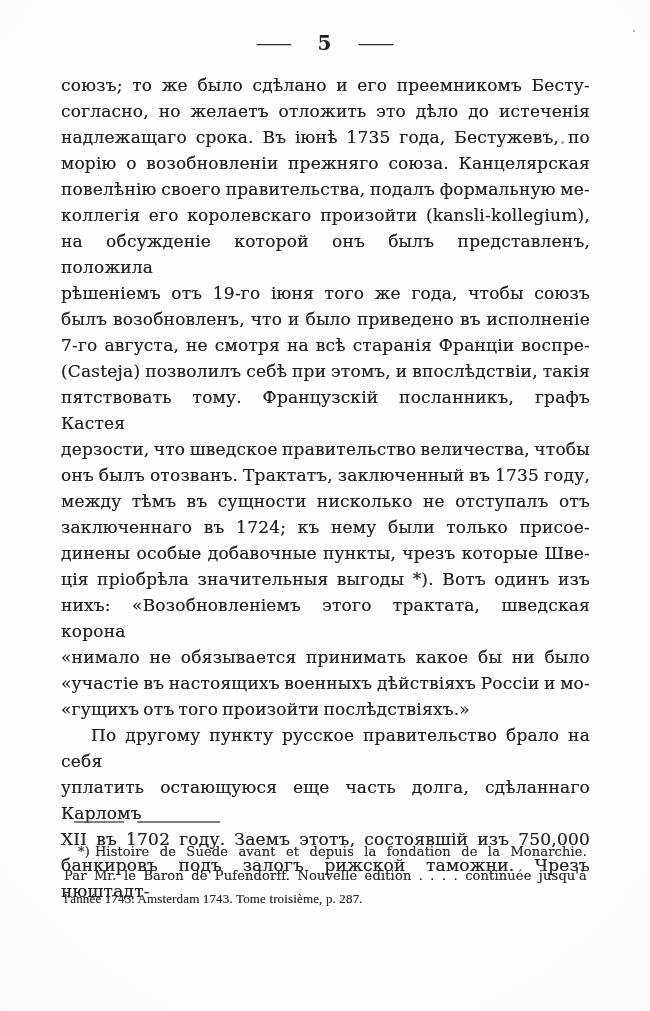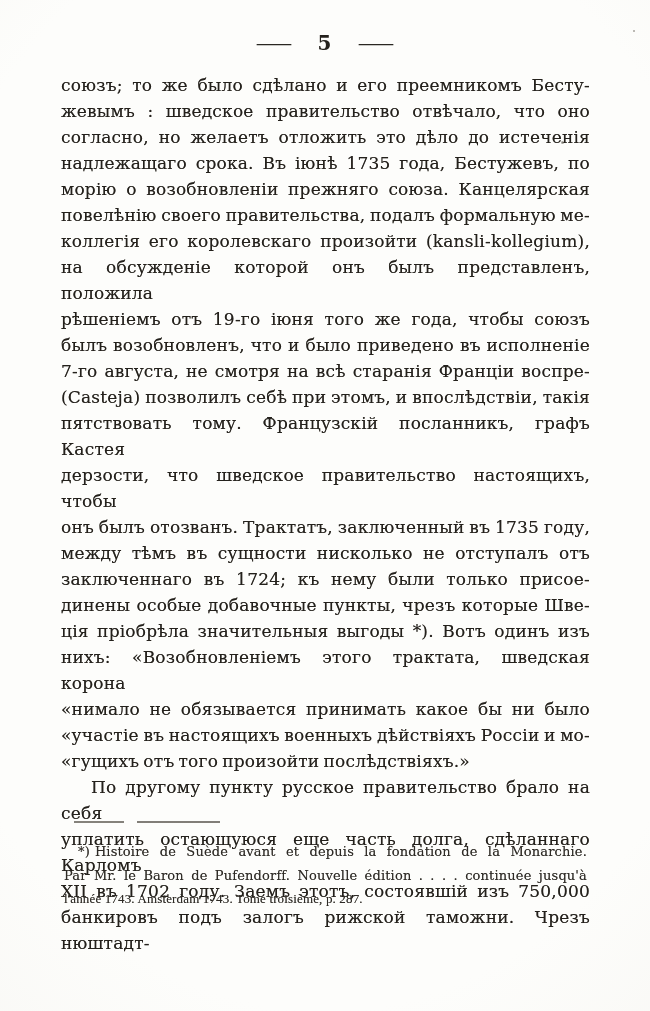--- a/index.html
+++ b/index.html
@@ -65,33 +65,32 @@
 
   <div class="pagehead">
     <span class="dash">—</span>
     <span class="num">5</span>
     <span class="dash">—</span>
   </div>
 
   <div class="bodyblock">
     <div class="para">
       <span class="line">союзъ; то же было сдѣлано и его преемникомъ Бесту-</span>
-      <span class="line">жевымъ : шведское правительство отвѣчало, что оно</span>
       <span class="line">согласно, но желаетъ отложить это дѣло до истеченія</span>
       <span class="line">надлежащаго срока. Въ іюнѣ 1735 года, Бестужевъ, по</span>
       <span class="line">морію о возобновленіи прежняго союза. Канцелярская</span>
       <span class="line">повелѣнію своего правительства, подалъ формальную ме-</span>
       <span class="line">коллегія его королевскаго произойти (kansli-kollegium),</span>
       <span class="line">на обсужденіе которой онъ былъ представленъ, положила</span>
       <span class="line">рѣшеніемъ отъ 19-го іюня того же года, чтобы союзъ</span>
       <span class="line">былъ возобновленъ, что и было приведено въ исполненіе</span>
       <span class="line">7-го августа, не смотря на всѣ старанія Франціи воспре-</span>
       <span class="line">(Casteja) позволилъ себѣ при этомъ, и впослѣдствіи, такія</span>
       <span class="line">пятствовать тому. Французскій посланникъ, графъ Кастея</span>
-      <span class="line">дерзости, что шведское правительство настоящихъ, чтобы</span>
+      <span class="line">дерзости, что шведское правительство величества, чтобы</span>
       <span class="line">онъ былъ отозванъ. Трактатъ, заключенный въ 1735 году,</span>
       <span class="line">между тѣмъ въ сущности нисколько не отступалъ отъ</span>
       <span class="line">заключеннаго въ 1724; къ нему были только присое-</span>
       <span class="line">динены особые добавочные пункты, чрезъ которые Шве-</span>
       <span class="line">ція пріобрѣла значительныя выгоды *). Вотъ одинъ изъ</span>
       <span class="line">нихъ: «Возобновленіемъ этого трактата, шведская корона</span>
       <span class="line">«нимало не обязывается принимать какое бы ни было</span>
       <span class="line">«участіе въ настоящихъ военныхъ дѣйствіяхъ Россіи и мо-</span>
       <span class="line endp">«гущихъ отъ того произойти послѣдствіяхъ.»</span>
     </div>

